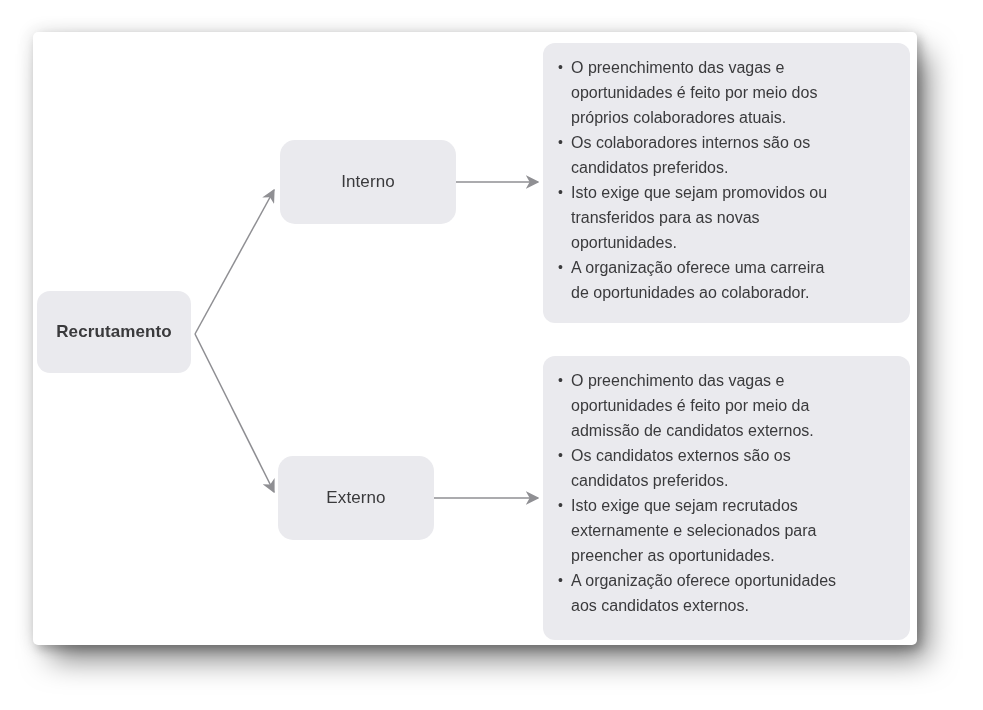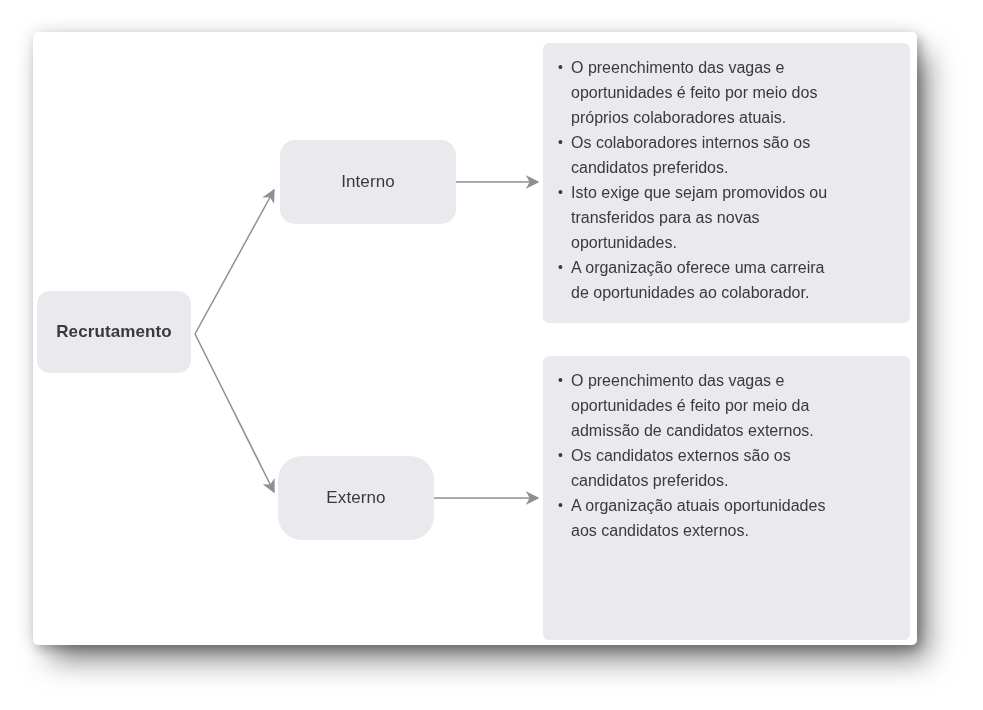--- a/index.html
+++ b/index.html
@@ -34,26 +34,26 @@
     background: var(--node-fill, #eaeaee);
     color: var(--text-color, #3a3a3c);
     display: flex;
     align-items: center;
     justify-content: center;
     font-size: 17px;
     letter-spacing: 0.1px;
   }
   .node-root   { left: 4px;   top: 259px; width: 154px; height: 82px; border-radius: 13px; font-weight: bold; }
   .node-branch-top    { left: 247px; top: 108px; width: 176px; height: 84px; border-radius: 15px; }
-  .node-branch-bottom { left: 245px; top: 424px; width: 156px; height: 84px; border-radius: 24px; }
+  .node-branch-bottom { left: 245px; top: 424px; width: 156px; height: 84px; border-radius: 15px; }
   .desc {
     position: absolute;
     background: var(--node-fill, #eaeaee);
     color: var(--text-color, #3a3a3c);
-    border-radius: 6px;
+    border-radius: 12px;
     font-size: 16px;
     line-height: 25px;
   }
   .desc-top    { left: 510px; top: 11px;  width: 367px; height: 280px; }
   .desc-bottom { left: 510px; top: 324px; width: 367px; height: 284px; }
   .desc ul {
     margin: 0;
     padding: 12px 6px 0 15px;
     list-style: none;
   }
@@ -125,19 +125,22 @@
         </ul>
     </div>
 
     <div class="desc desc-bottom">
       <ul>
           <li><span class="bullet-text">O preenchimento das vagas e
 oportunidades é feito por meio da
 admissão de candidatos externos.</span></li>
           <li><span class="bullet-text">Os candidatos externos são os
 candidatos preferidos.</span></li>
-          <li><span class="bullet-text">A organização atuais oportunidades
+          <li><span class="bullet-text">Isto exige que sejam recrutados
+externamente e selecionados para
+preencher as oportunidades.</span></li>
+          <li><span class="bullet-text">A organização oferece oportunidades
 aos candidatos externos.</span></li>
         </ul>
     </div>
 
   </div>
 </div>
 
 </body></html>

